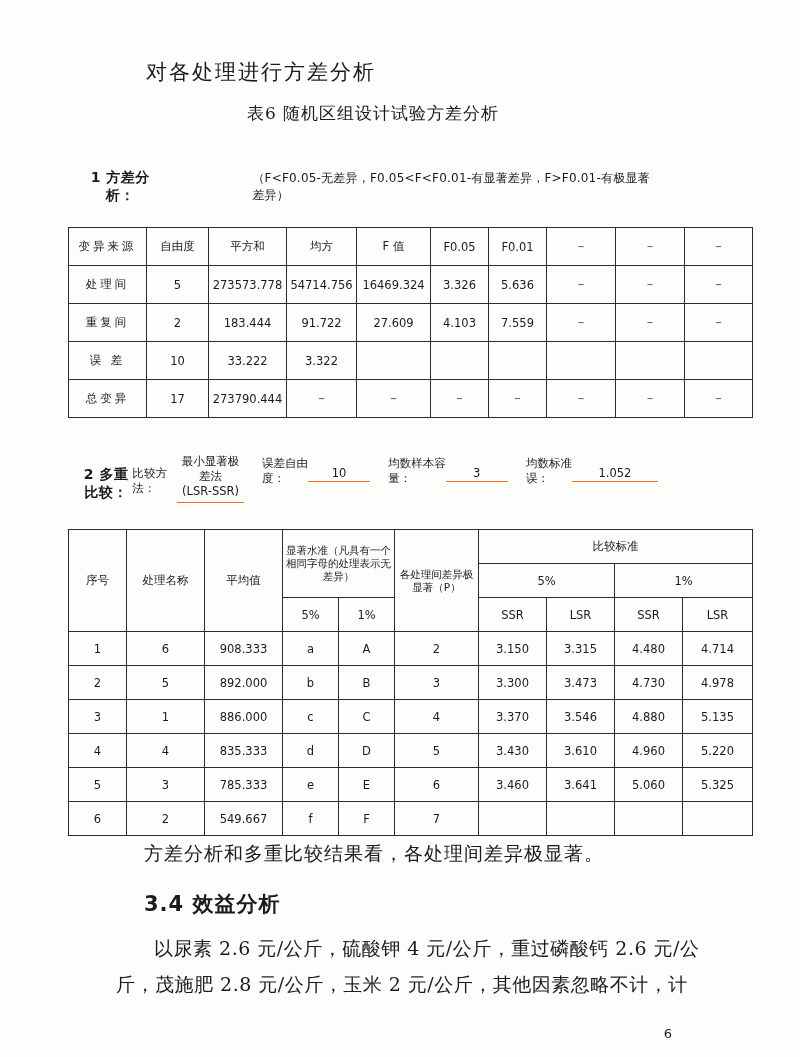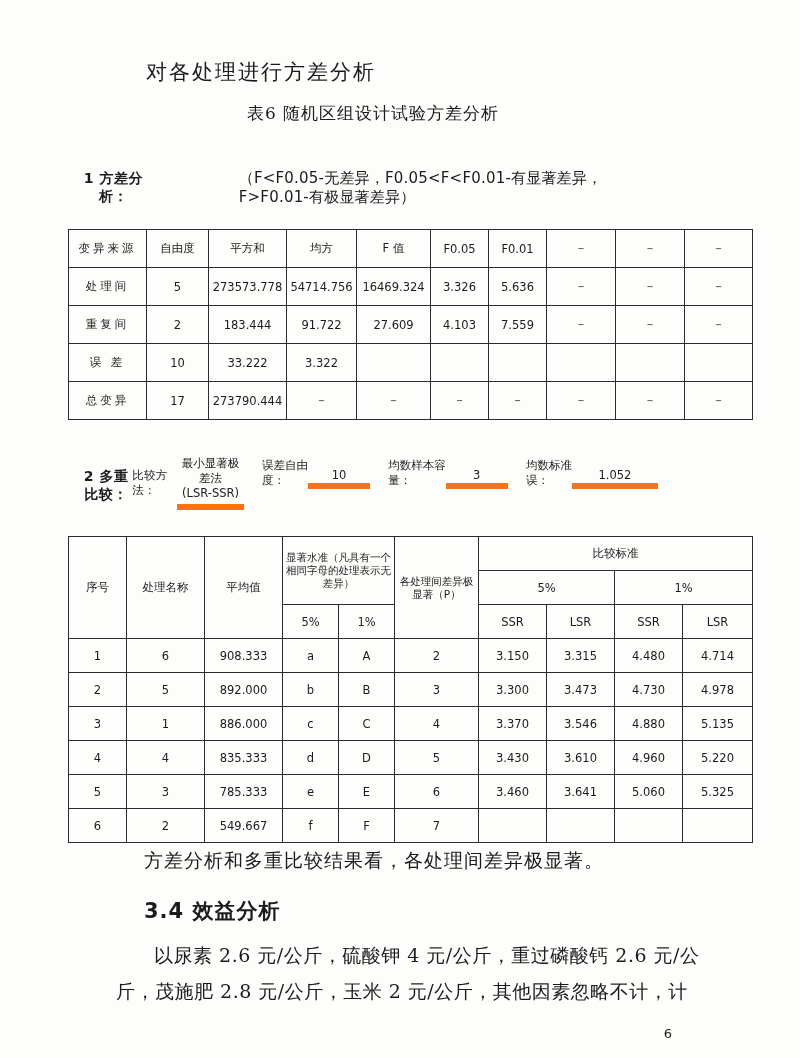--- a/index.html
+++ b/index.html
@@ -50,21 +50,21 @@
     font-weight: bold;
     font-size: 14px;
     width: 108px;
     padding-left: 22px;
     box-sizing: border-box;
     letter-spacing: .5px;
     font-family: "DejaVu Sans", sans-serif;
     text-align: center;
   }
   .sec-note {
-    font-size: 15px;
+    font-size: 12px;
     margin-left: 92px;
     letter-spacing: .2px;
     font-family: "DejaVu Sans", sans-serif;
   }
 
   
   table {
     border-collapse: collapse;
     table-layout: fixed;
   }
@@ -97,21 +97,21 @@
   }
   .sec2 .sec-num { padding-top: 14px; }
   .sec2 .s2-label {
     padding-top: 14px;
     width: 74px;
     letter-spacing: .3px;
   }
   .field {
     display: inline-block;
     text-align: center;
-    border-bottom: 6px solid #f97316;
+    border-bottom: 1px solid #f97316;
     line-height: 15px;
   }
   .fieldgroup { display: flex; align-items: flex-start; }
   .f-method {
     width: 110px;
     padding: 2px 0 3px 0;
   }
   .f-method .l2 { display: block; }
   .f-small { width: 62px; padding-top: 14px; }
   .f-mid { width: 86px; padding-top: 14px; }

